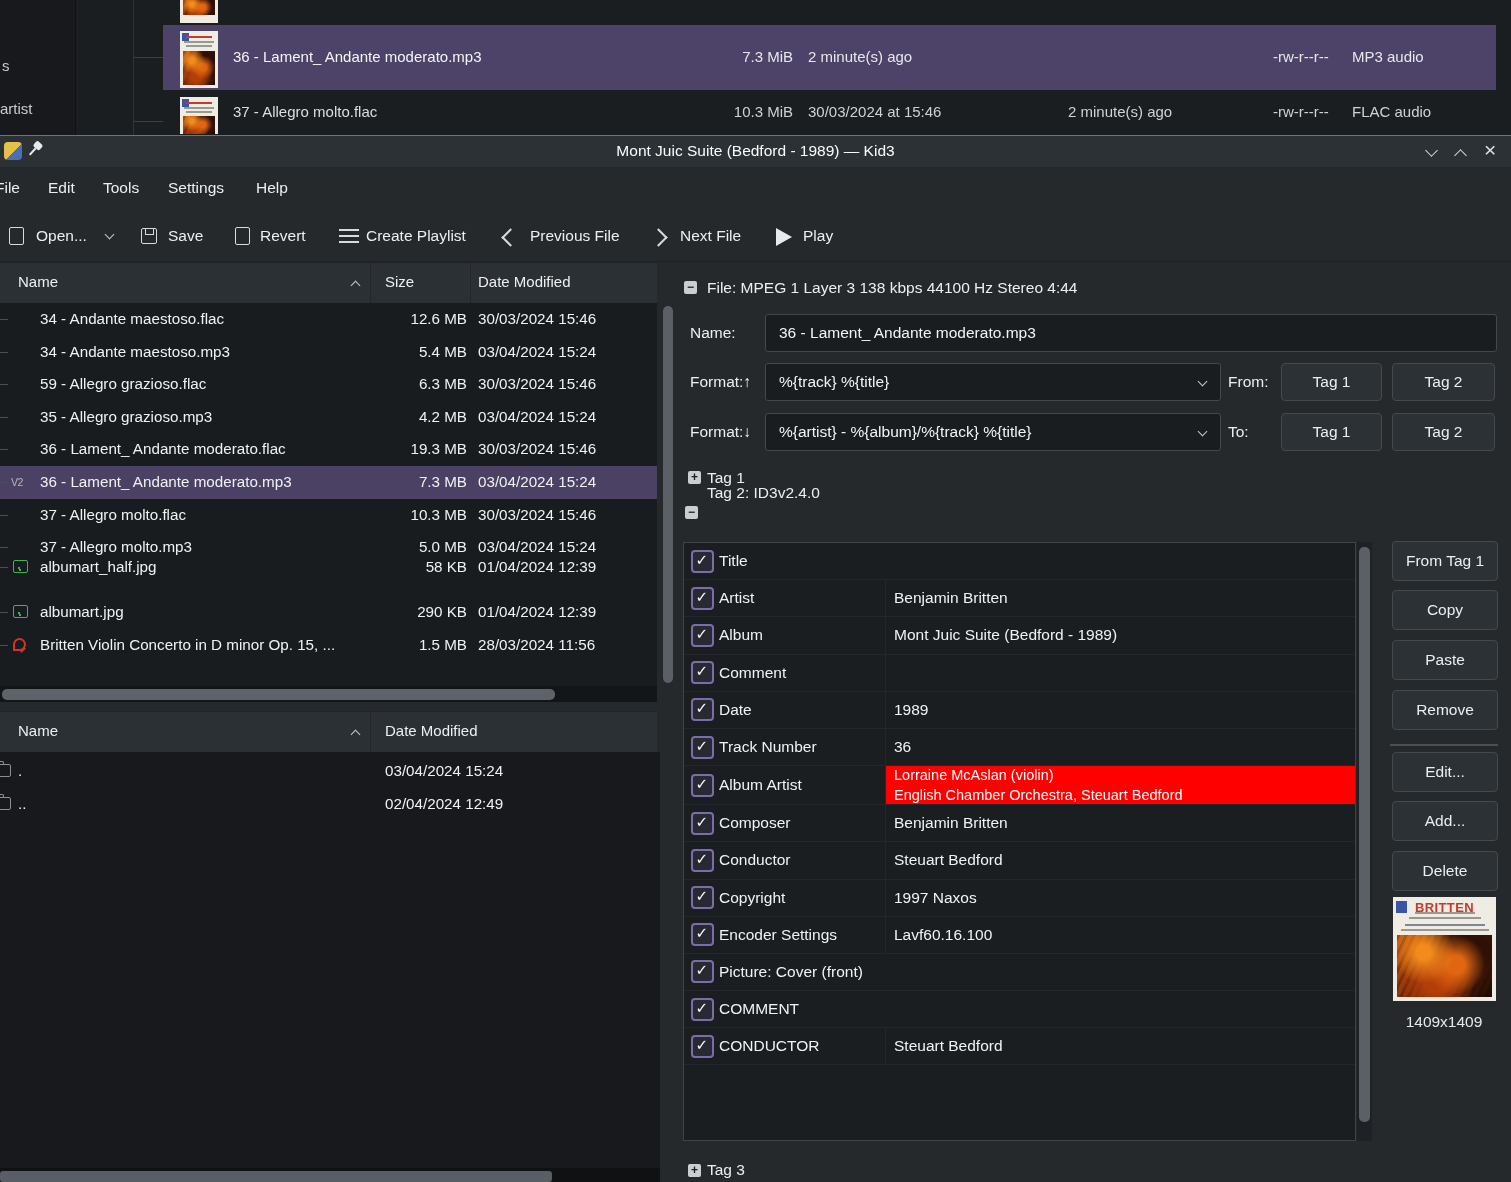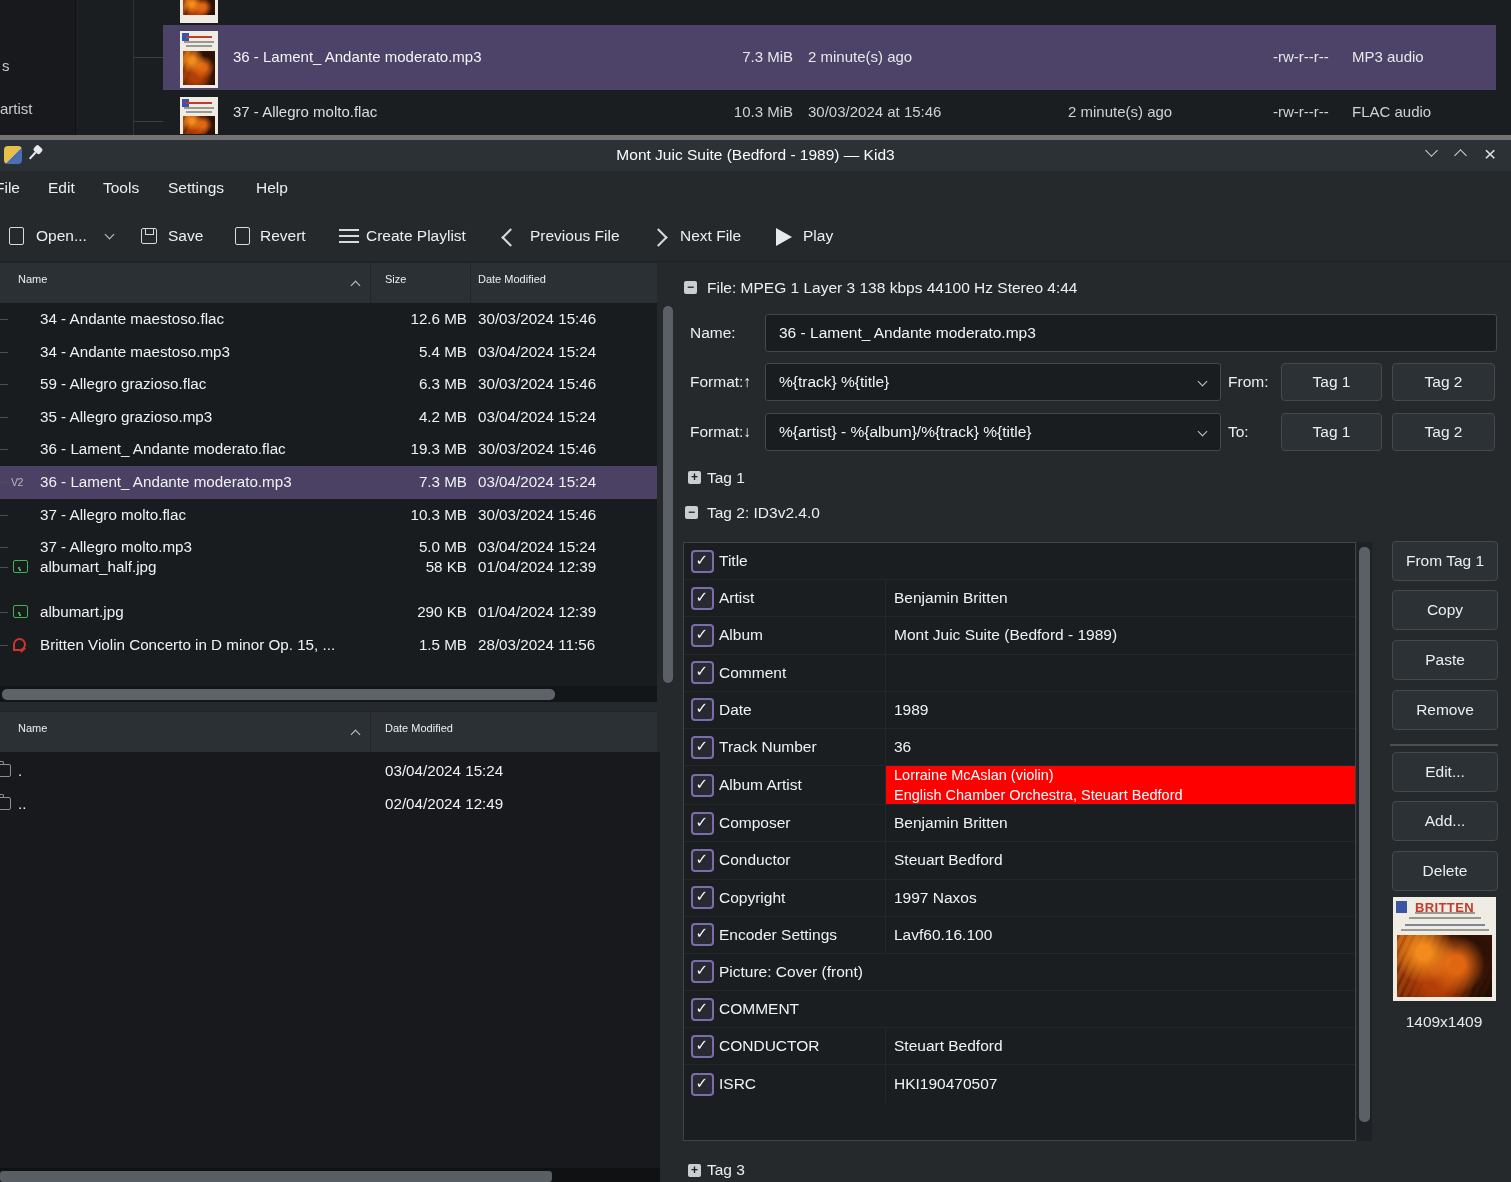--- a/index.html
+++ b/index.html
@@ -17,21 +17,21 @@
   .chev.right{transform:rotate(-45deg)}
   .chev.small{width:6px;height:6px;border-width:1.5px;border-color:#c6c9cc}
   .chev.big{width:11px;height:11px;border-width:2px}
   
   .btn{position:absolute;background:#2c3136;border:1px solid #44494e;border-radius:4px;
        color:#eceeef;font-size:15.5px;display:flex;align-items:center;justify-content:center;cursor:default}
   .input{position:absolute;background:#1a1d20;border:1px solid #43484d;border-radius:3px;
        display:flex;align-items:center;padding:0 13px;font-size:15.5px;color:#f2f3f4}
   
   .hdr{position:absolute;background:#2b3035;border-top:1px solid #202428;border-bottom:1px solid #202428;
-       color:#edeff0;font-size:11px}
+       color:#edeff0;font-size:15px}
   .hdr .vline{position:absolute;top:0;bottom:0;width:1px;background:#22262a}
   
   .exp{position:absolute;width:13px;height:13px;background:#caced1;border-radius:2px;color:#1b1e20;
        font-size:12px;font-weight:bold;line-height:12px;text-align:center}
   .exp.plus::after{content:"+"}
   .exp.minus::after{content:"\2212"}
   
   .checkbox{width:19px;height:19px;border:2px solid #7c6daa;border-radius:4px;background:#272a33;position:relative;flex:none}
   .checkbox::after{content:"\2713";position:absolute;left:2.5px;top:-1px;color:#fff;font-size:15px;font-weight:bold}
   
@@ -136,21 +136,21 @@
     </div>
     <span class="fmtext" style="left:70px;top:13px;color:#dcdee0">37 - Allegro molto.flac</span>
     <span class="fmtext" style="left:527px;top:13px;width:103px;text-align:right;color:#cfd1d4">10.3 MiB</span>
     <span class="fmtext" style="left:645px;top:13px;color:#cfd1d4">30/03/2024 at 15:46</span>
     <span class="fmtext" style="left:905px;top:13px;color:#cfd1d4">2 minute(s) ago</span>
     <span class="fmtext" style="left:1110px;top:13px;color:#cfd1d4">-rw-r--r--</span>
     <span class="fmtext" style="left:1189px;top:13px;color:#cfd1d4">FLAC audio</span>
   </div>
 </div>
 
-<div class="abs" id="titlebar" style="left:0;top:135px;width:1511px;height:31px;background:#2c3136;border-top:5px solid #737373">
+<div class="abs" id="titlebar" style="left:0;top:135px;width:1511px;height:31px;background:#2c3136;border-top:1px solid #737373">
   <span class="kid3icon" style="left:4px;top:6px"></span>
   <span class="pin" style="left:27px;top:5px"></span>
   <div class="abs" style="left:0;top:6px;width:1511px;text-align:center;font-size:15.5px;color:#fbfcfc">Mont Juic Suite (Bedford - 1989) — Kid3</div>
   <span class="chev down" style="left:1427px;top:146px;position:fixed"></span>
   <span class="chev up" style="left:1456px;top:151px;position:fixed"></span>
   <span class="close-x" style="left:1484px;top:3px"></span>
 </div>
 
 <div class="abs" id="menubar" style="left:0;top:166px;width:1511px;height:44px">
   <span class="lbl" style="left:-5px;top:13px">File</span>
@@ -333,21 +333,21 @@
   <span>Tag 1</span>
 </div>
 <div class="btn" style="left:1392px;top:413px;width:101px;height:36px">
   <span>Tag 2</span>
 </div>
 
 <span class="exp plus" style="left:688px;top:471px"></span>
 <span class="lbl" style="left:707px;top:469px">Tag 1</span>
 
 <span class="exp minus" style="left:685px;top:506px"></span>
-<span class="lbl" style="left:707px;top:504px">Tag 2: ID3v2.4.0</span>
+<span class="lbl" style="left:707px;top:484px">Tag 2: ID3v2.4.0</span>
 
 <div id="tag2-table">
   <div class="trow">
     <span class="cbw">
         <span class="checkbox"></span>
       </span>
     <span class="tfield">Title</span>
   </div>
   <div class="trow">
     <span class="cbw">
@@ -434,27 +434,20 @@
         <span class="checkbox"></span>
       </span>
     <span class="tfield">COMMENT</span>
   </div>
   <div class="trow">
     <span class="cbw">
         <span class="checkbox"></span>
       </span>
     <span class="tfield">CONDUCTOR</span>
     <span class="tval">Steuart Bedford</span>
-  </div>
-  <div class="trow" style="border-bottom:none">
-    <span class="cbw">
-        <span class="checkbox"></span>
-      </span>
-    <span class="tfield">ISRC</span>
-    <span class="tval">HKI190470507</span>
   </div>
 </div>
 
 <div class="sbtrack" style="left:1357px;top:542px;width:15px;height:599px;background:#1e2226"></div>
 <div class="sb" style="left:1359px;top:547px;width:11px;height:575px"></div>
 
 <div class="btn" style="left:1392px;top:541px;width:104px;height:38px">
     <span>From Tag 1</span>
   </div>
 <div class="btn" style="left:1392px;top:590px;width:104px;height:38px">

